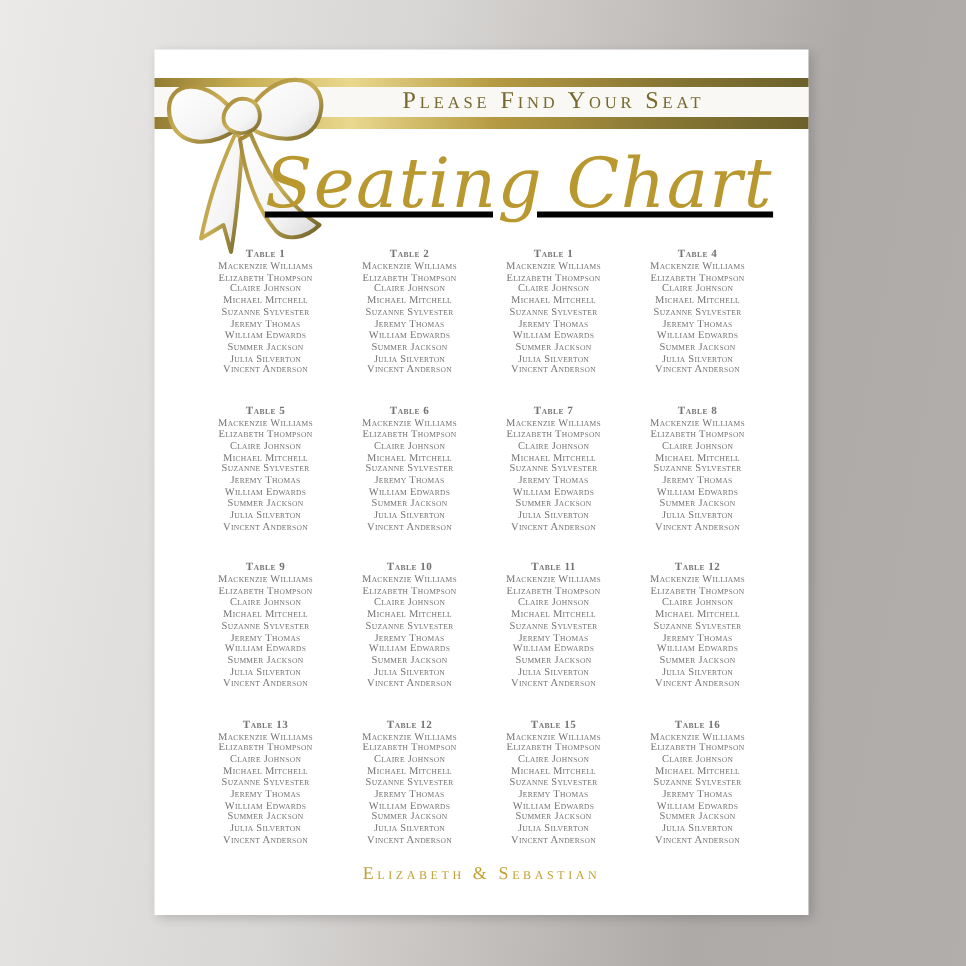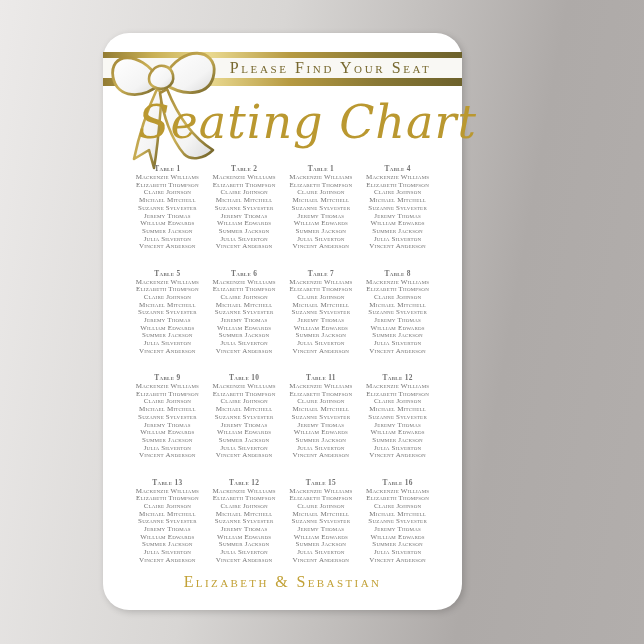--- a/index.html
+++ b/index.html
@@ -5,24 +5,23 @@
   html,body{margin:0;padding:0;}
   body{
     width:644px;height:644px;overflow:hidden;
     font-family:"Liberation Serif", serif;
   }
   .stage{
     position:relative;width:644px;height:644px;
     background:linear-gradient(100deg,#eceae9 0%,#d8d6d4 38%,#aeaaa8 75%,#b2aeac 100%);
   }
   .poster{
-    position:absolute;left:103px;top:33px;width:359px;height:577px;
+    position:absolute;left:103px;top:33px;width:436px;height:577px;
     background:#ffffff;
     box-shadow:2px 2px 7px rgba(0,0,0,0.18);
-    border-radius:26px;
   }
   
   .stripe{
     position:absolute;left:0;right:0;
     background:linear-gradient(90deg,#937c33 0%,#c9b055 14%,#e9d88e 30%,#b69a42 52%,#8a7935 76%,#6c612b 100%);
   }
   .stripe-top{top:19px;height:6px;}
   .stripe-bottom{top:45px;height:8px;}
   .band{
     position:absolute;left:0;right:0;top:25px;height:20px;
@@ -33,20 +32,21 @@
   .band-text{
     font-variant:small-caps;
     font-size:16px;letter-spacing:2.6px;color:#77682e;
     white-space:nowrap;line-height:1;
   }
   
   .script-title{
     position:absolute;top:56px;left:0;right:0;height:66px;
     display:flex;align-items:center;justify-content:center;
     padding-left:50px;
+    text-decoration:underline;
   }
   .script-title span{
     font-family:"DejaVu Serif", serif;font-style:italic;
     font-size:46px;color:#ba9830;letter-spacing:1px;white-space:nowrap;
   }
   
   .bow{position:absolute;left:-2px;top:4px;width:132px;height:142px;}
   
   .tables-grid{
     position:absolute;left:28px;right:28px;top:131px;
@@ -61,21 +61,21 @@
   .guest-name{
     font-variant:small-caps;
     font-size:7px;line-height:7.7px;letter-spacing:0.2px;white-space:nowrap;
   }
   
   .footer{
     position:absolute;left:0;right:0;top:541px;text-align:center;color:#c2a136;
   }
   .couple-names{
     font-variant:small-caps;
-    font-size:16px;letter-spacing:2.4px;line-height:16px;white-space:nowrap;
+    font-size:12px;letter-spacing:2.4px;line-height:16px;white-space:nowrap;
   }
   .event-date{
     font-variant:small-caps;
     font-size:9.5px;letter-spacing:1px;line-height:11px;margin-top:1px;
   }
 </style>
 </head>
 <body>
 
 <div class="stage">

